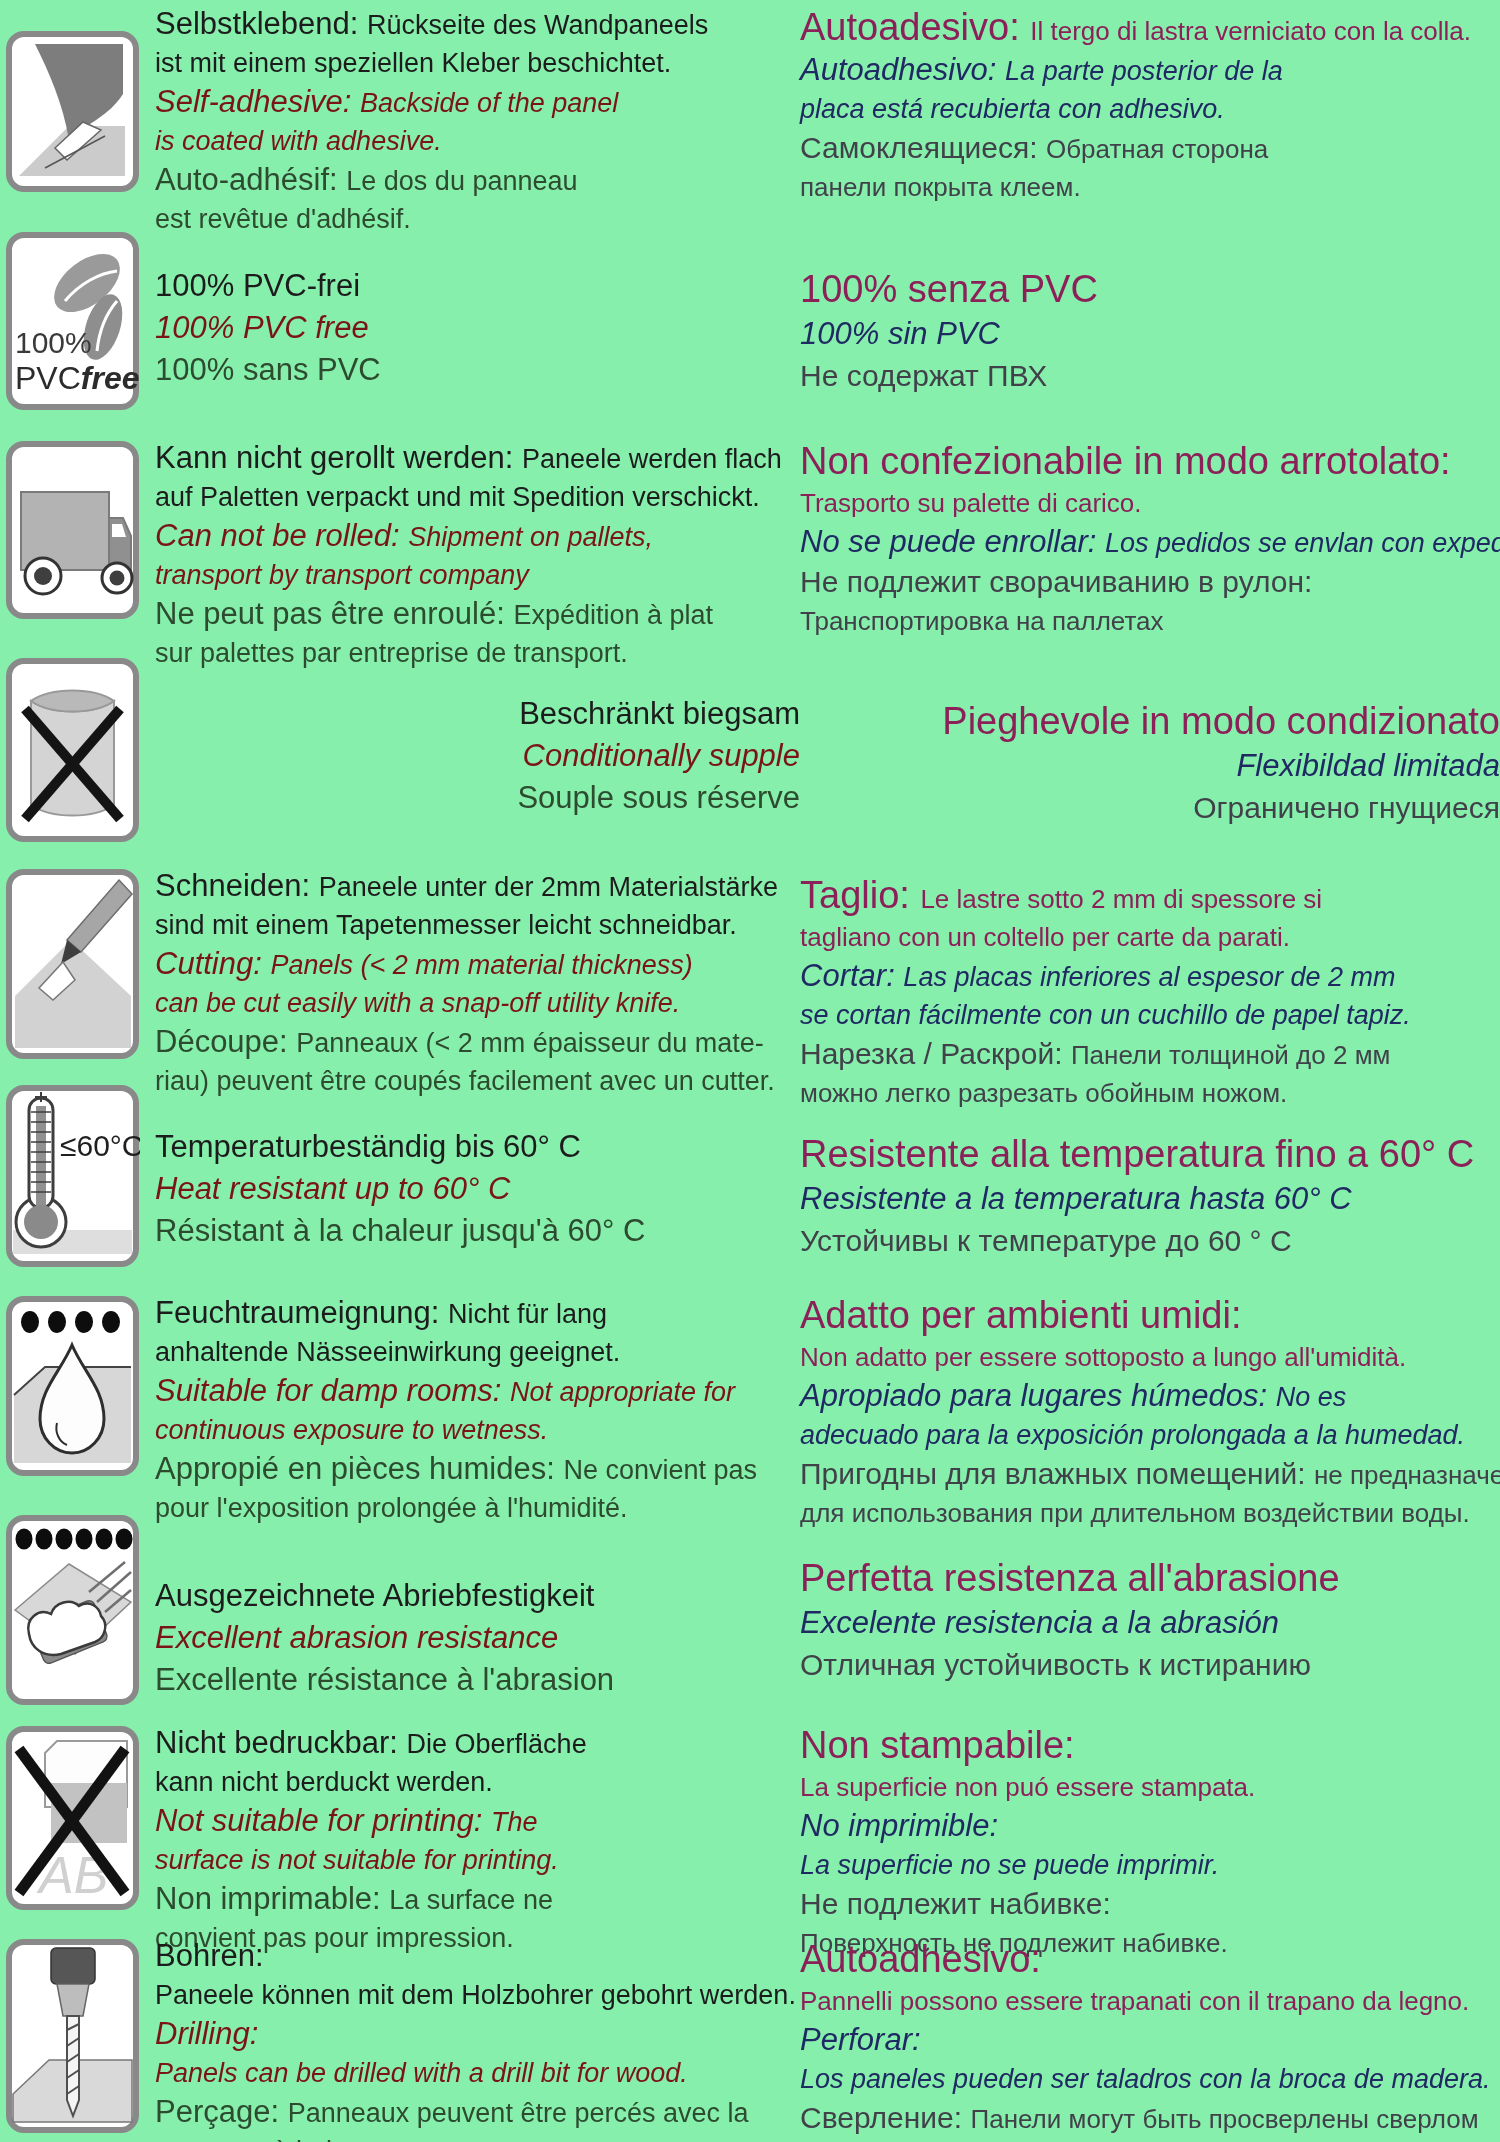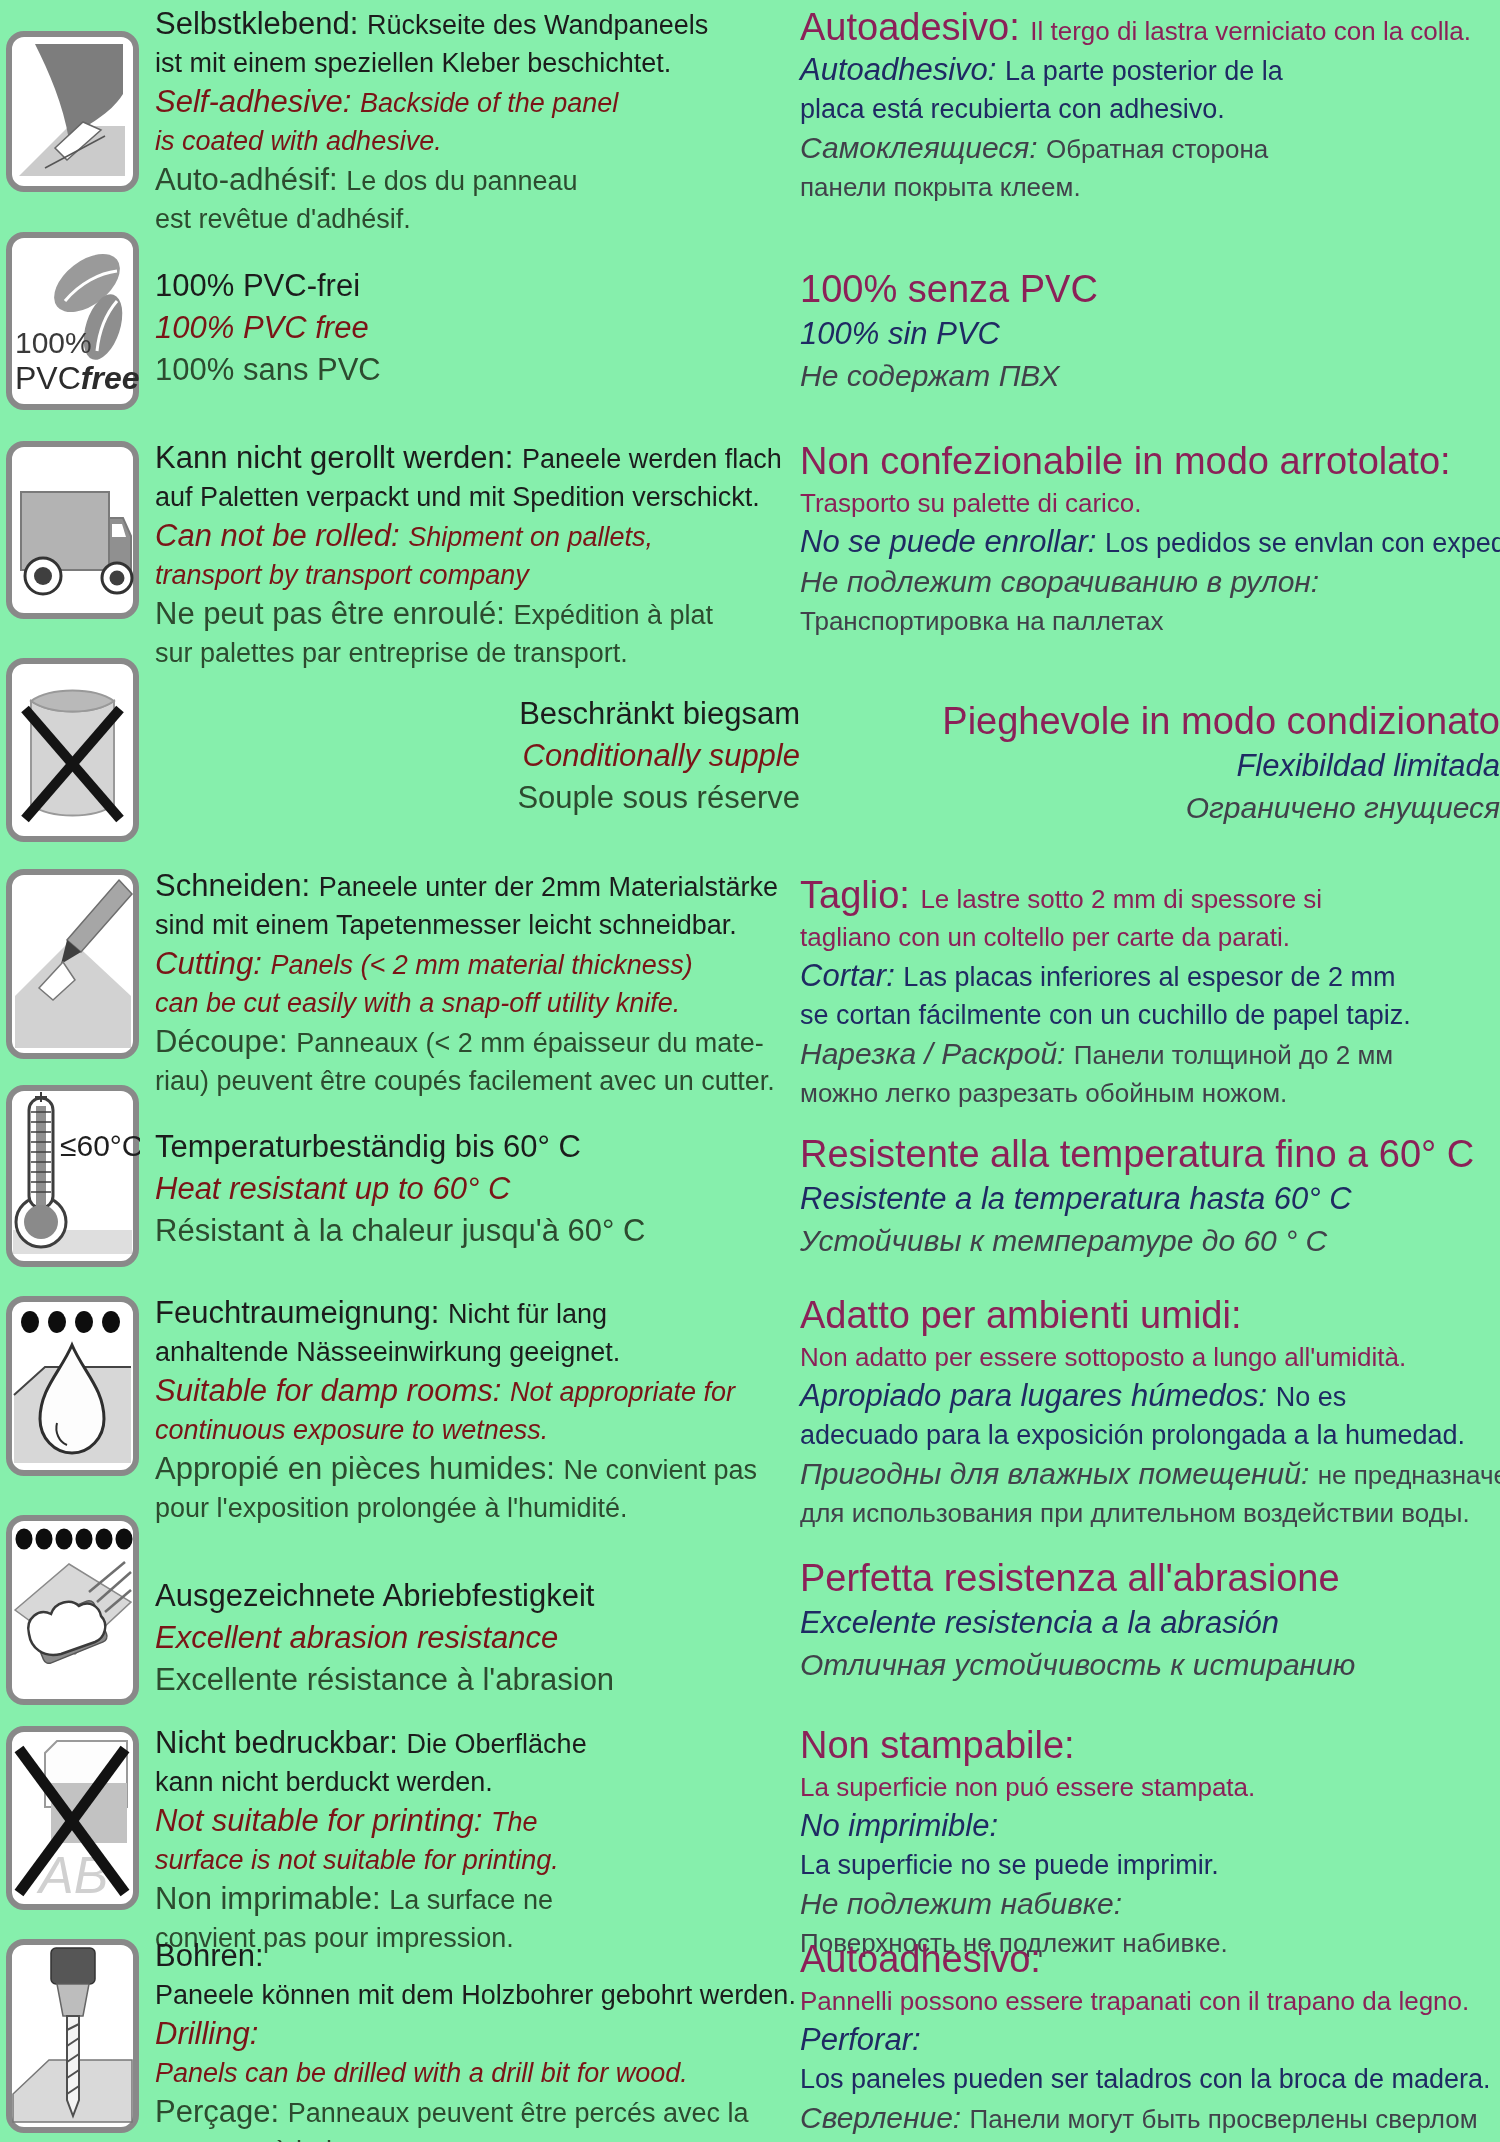--- a/index.html
+++ b/index.html
@@ -13,24 +13,24 @@
   .line{line-height:35px;white-space:nowrap;}
   .big .line{line-height:37px;}
   .seg-de{color:#1c1c1c;font-size:27px;}
   .seg-de-head{color:#1c1c1c;font-size:31px;}
   .seg-en{color:#7a1517;font-style:italic;font-size:27px;}
   .seg-en-head{color:#7a1517;font-style:italic;font-size:31px;}
   .seg-fr{color:#2d4b2f;font-size:27px;}
   .seg-fr-head{color:#2d4b2f;font-size:31px;}
   .seg-it{color:#8b2158;font-size:26px;}
   .seg-it-head{color:#8b2158;font-size:38px;}
-  .seg-es{color:#1f2a63;font-size:27px;}
+  .seg-es{color:#1f2a63;font-style:italic;font-size:27px;}
   .seg-es-head{color:#1f2a63;font-style:italic;font-size:31px;}
   .seg-ru{color:#41414a;font-size:26px;}
-  .seg-ru-head{color:#41414a;font-size:30px;font-style:italic;}
+  .seg-ru-head{color:#41414a;font-size:30px;}
   svg text{font-family:"Liberation Sans","DejaVu Sans",sans-serif;}
 </style>
 </head>
 <body>
 
 <div id="page">
 
   <div class="row" style="top:0;height:225px;">
     <svg class="icon" style="top:30px;" width="135" height="163" viewBox="0 0 135 163">
       <rect x="4" y="4" width="127" height="155" rx="15" fill="#ffffff" stroke="#898989" stroke-width="6"></rect>

